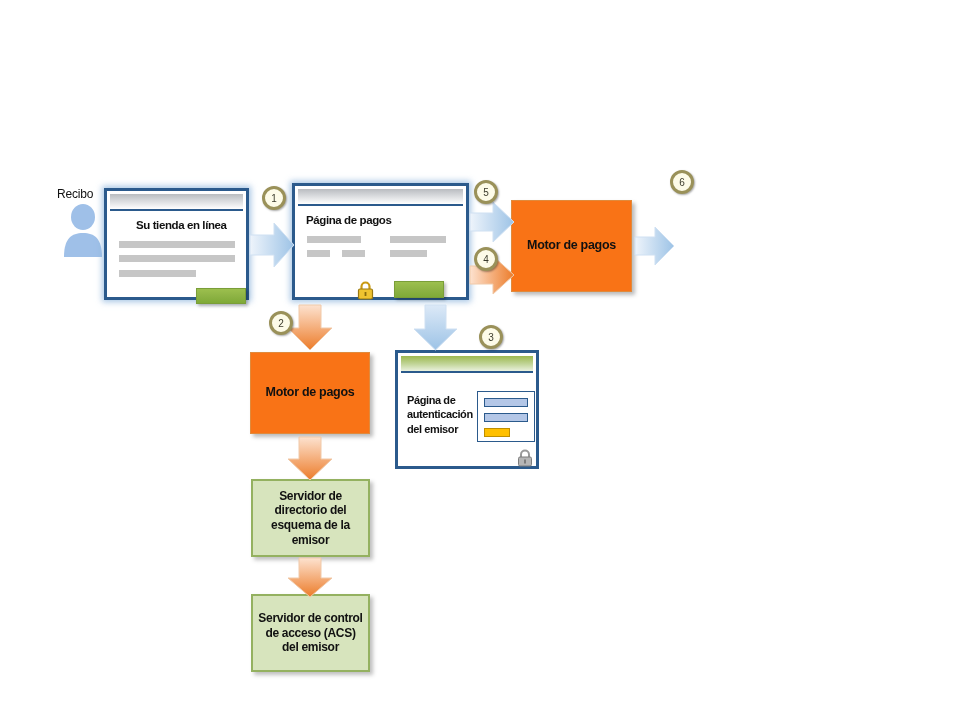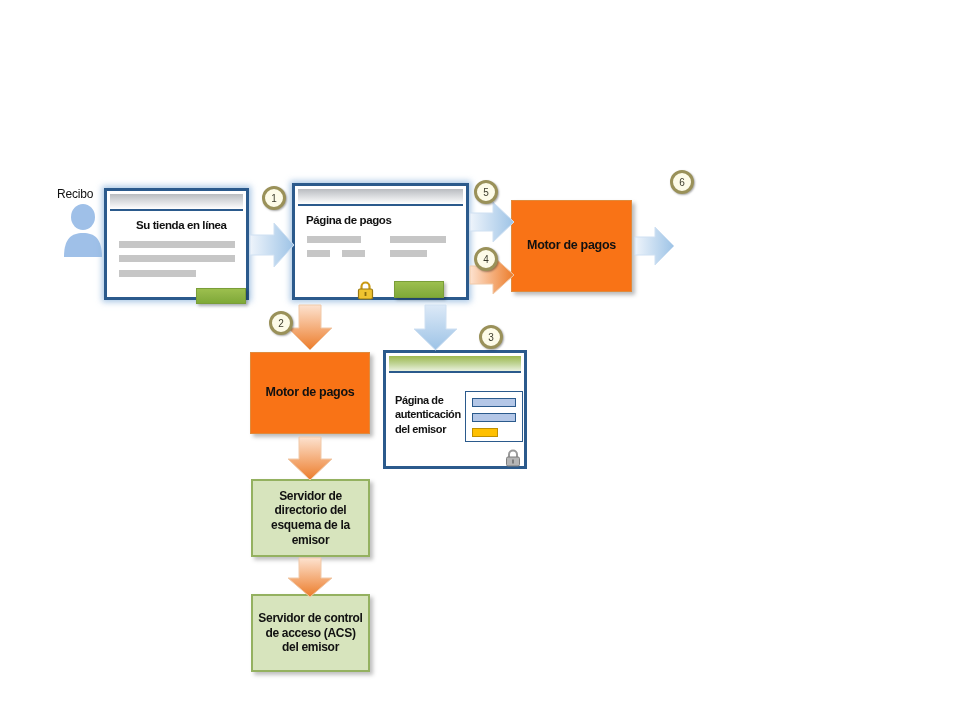--- a/index.html
+++ b/index.html
@@ -188,21 +188,21 @@
     <defs>
       <linearGradient id="blueV3" x1="0" y1="0" x2="0" y2="1">
         <stop offset="0%" stop-color="#dce9f7"></stop>
           <stop offset="100%" stop-color="#9dc3e6"></stop>
       </linearGradient>
     </defs>
     <path d="M13 1 H34 V25 H45 L23.5 46 L2 25 H13 Z" fill="url(#blueV3)" stroke="#cfe0f2" stroke-width="1"></path>
   </svg>
   <div class="badge" style="left:479px;top:325px;">3</div>
 
-  <div class="win" style="left:383px;top:350px;width:144px;height:119px;box-shadow:none;">
+  <div class="win" style="left:395px;top:350px;width:144px;height:119px;box-shadow:none;">
     <div class="win-title" style="background:linear-gradient(to bottom,#9cb84f 0%,#c3d69b 55%,#eaf1de 100%);"></div>
     <div class="win-body">
       <div style="position:absolute;left:6px;top:18px;width:68px;font-weight:bold;font-size:11px;line-height:1.3;color:#111;letter-spacing:-0.4px;">
         <div>Página de</div>
         <div>autenticación</div>
         <div>del emisor</div>
       </div>
 
       <div style="position:absolute;left:76px;top:16px;width:58px;height:51px;border:1px solid #2b5a8c;background:#fff;box-sizing:border-box;">
         <div style="position:absolute;left:6px;top:6px;width:44px;height:9px;background:#b4c7e7;border:1px solid #2b5a8c;box-sizing:border-box;"></div>

